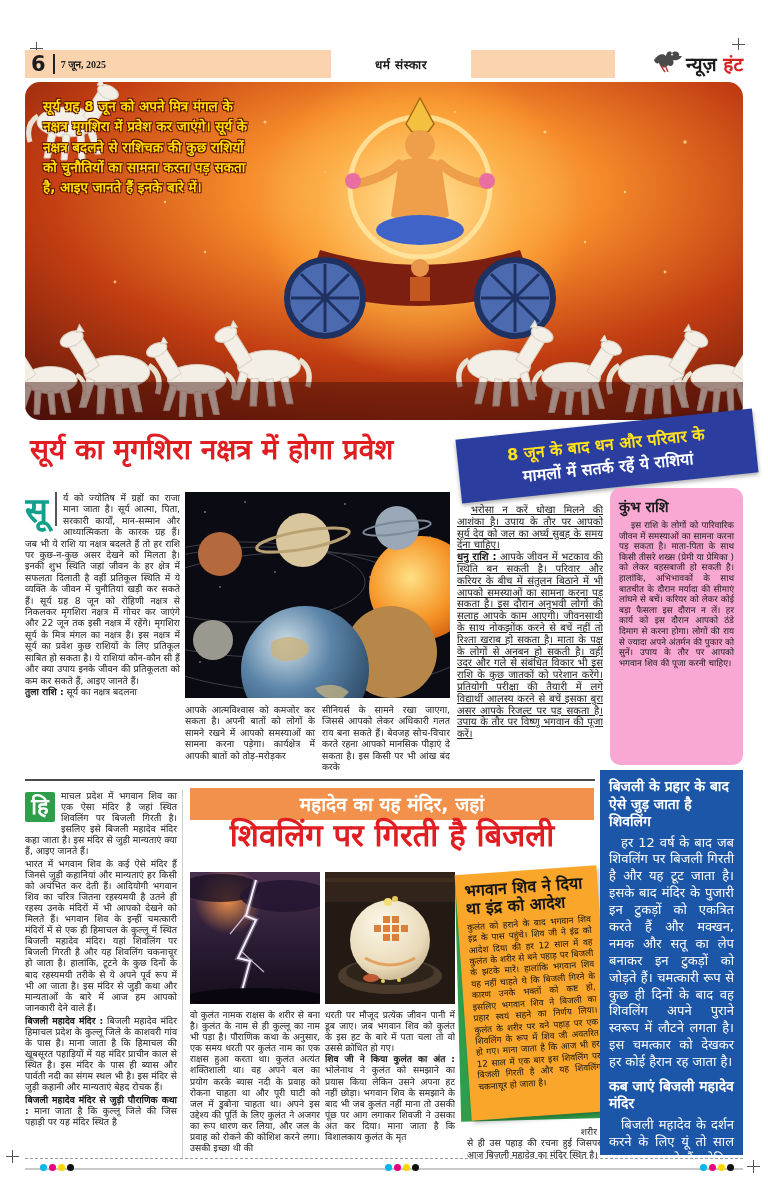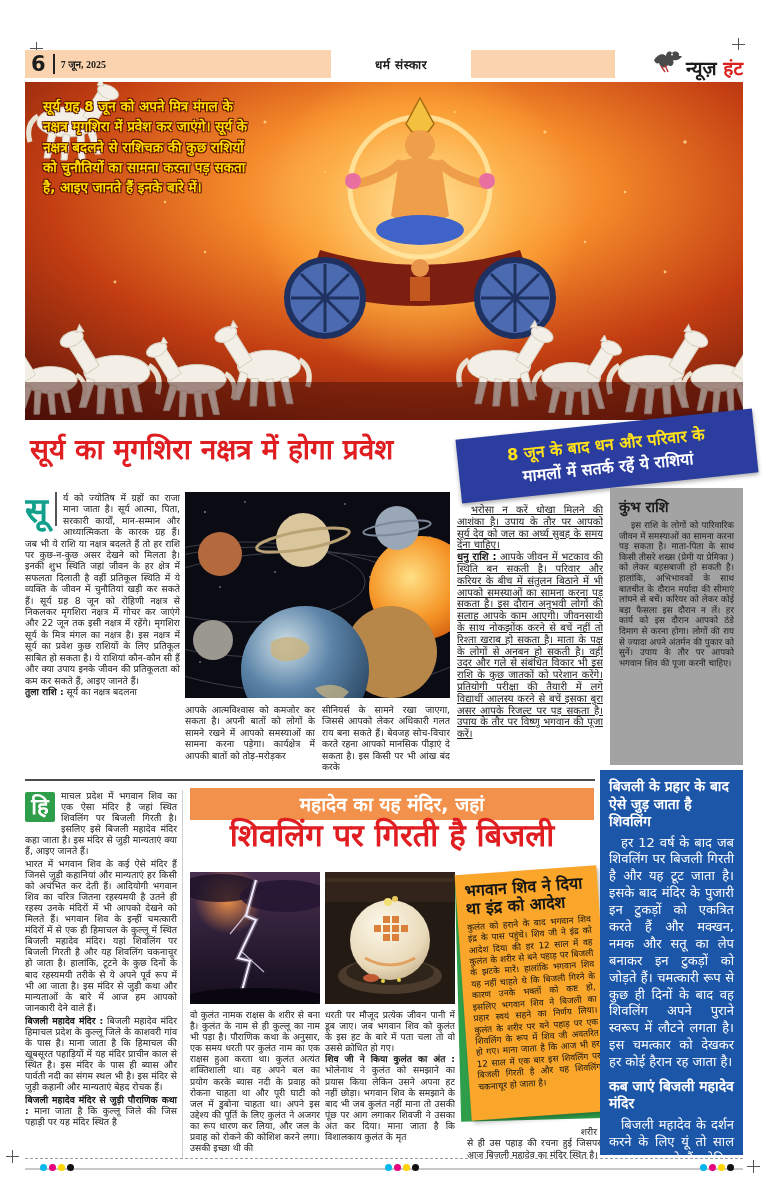--- a/index.html
+++ b/index.html
@@ -11,25 +11,25 @@
   .crop::after{content:"";position:absolute;top:0;bottom:0;left:6px;width:1px;background:#555;}
   
   .hdr{position:absolute;left:25px;top:50px;width:718px;height:28px;display:flex;}
   .hdr-left{background:#fbd3ae;flex:0 0 300px;display:flex;align-items:center;padding-left:6px;}
   .pageno{font-size:21px;font-weight:bold;line-height:1;}
   .hdr-div{width:2px;height:20px;background:#222;margin:0 6px 0 7px;}
   .hdr-date{font-size:10px;font-weight:bold;font-family:Liberation Serif, serif;}
   .hdr-mid{background:#ffffff;flex:0 0 140px;display:flex;align-items:center;justify-content:center;}
   .section-title{font-size:12px;font-weight:bold;letter-spacing:.5px;}
   .hdr-right{background:#fbd3ae;flex:1 1 auto;}
-  .hdr-logo{background:#ffffff;flex:0 0 128px;display:flex;align-items:flex-end;justify-content:flex-end;gap:3px;}
+  .hdr-logo{background:#ffffff;flex:0 0 128px;display:flex;align-items:center;justify-content:flex-end;gap:3px;}
   .brand{font-size:19px;font-weight:bold;line-height:1;}
   .brand .red{color:#d8201c;}
   
-  .hero{position:absolute;left:25px;top:82px;width:718px;height:338px;overflow:hidden;}
+  .hero{position:absolute;left:25px;top:82px;width:718px;height:338px;overflow:hidden;border-radius:15px;}
   .hero svg{display:block;}
   .hero-overlay{position:absolute;left:18px;top:14px;width:212px;color:#ffdf00;font-weight:bold;
     font-size:13.5px;line-height:1.5;text-shadow:1px 1px 0 #5a1000,-1px 1px 0 #5a1000,1px -1px 0 #5a1000,-1px -1px 0 #5a1000;}
   
   .headline1{position:absolute;left:30px;top:434px;width:440px;font-size:28px;line-height:1.15;
     font-weight:bold;color:#e01d20;}
   .banner{position:absolute;left:458px;top:424px;width:278px;background:#2c3da0;color:#ffe21a;
     transform:rotate(-6deg);padding:9px 10px;text-align:center;font-weight:bold;font-size:16px;
     line-height:1.45;box-shadow:0 2px 4px rgba(0,0,0,.35);}
   .banner .l2{color:#ffffff;display:block;}
@@ -38,22 +38,22 @@
   .lead{font-weight:bold;}
   .a1col1{position:absolute;left:0;top:0;width:155px;height:283px;overflow:hidden;}
   .dropcap1{float:left;font-size:34px;line-height:.95;font-weight:bold;color:#12a08d;
     padding:2px 7px 0 0;margin-right:6px;border-right:2px solid #555;}
   .planets{position:absolute;left:160px;top:0;width:265px;height:206px;overflow:hidden;}
   .a1col2{position:absolute;left:160px;top:212px;width:130px;height:70px;overflow:hidden;}
   .a1col3{position:absolute;left:297px;top:212px;width:128px;height:70px;overflow:hidden;}
   .a1col4{position:absolute;left:432px;top:0;width:146px;height:283px;overflow:hidden;}
   .a1col4 .btxt{font-size:10px;line-height:1.18;text-decoration:underline;}
   .a1col4 .first{padding-top:12px;text-indent:14px;}
-  .kumbh{position:absolute;left:585px;top:-4px;width:133px;height:277px;background:#a3a3a3;
-    padding:8px 9px;box-sizing:border-box;overflow:hidden;}
+  .kumbh{position:absolute;left:585px;top:-4px;width:133px;height:277px;background:#f9a8d4;
+    padding:8px 9px;box-sizing:border-box;overflow:hidden;border-radius:10px;}
   .kumbh h3{margin:0 0 4px 0;font-size:14.5px;}
   .kumbh p{font-size:8.7px;line-height:1.22;text-align:justify;margin:0;text-indent:12px;}
   .rule1{position:absolute;left:25px;top:779px;width:570px;height:2px;background:#4a4a4a;}
   
   .a2{position:absolute;left:25px;top:788px;width:718px;height:372px;}
   .a2col1{position:absolute;left:0;top:2px;width:158px;height:368px;overflow:hidden;border-right:1px solid #cfcfcf;padding-right:5px;box-sizing:border-box;}
   .a2col1 .btxt{font-size:9.2px;line-height:1.2;margin-bottom:2px;}
   .dropcap2{float:left;width:30px;height:30px;background:#2f9e4b;color:#fff;font-size:22px;font-weight:bold;
     display:flex;align-items:center;justify-content:center;margin:2px 6px 2px 0;border-radius:2px;}
   .kicker{position:absolute;left:165px;top:0;width:404px;background:#f2914b;color:#fff;

